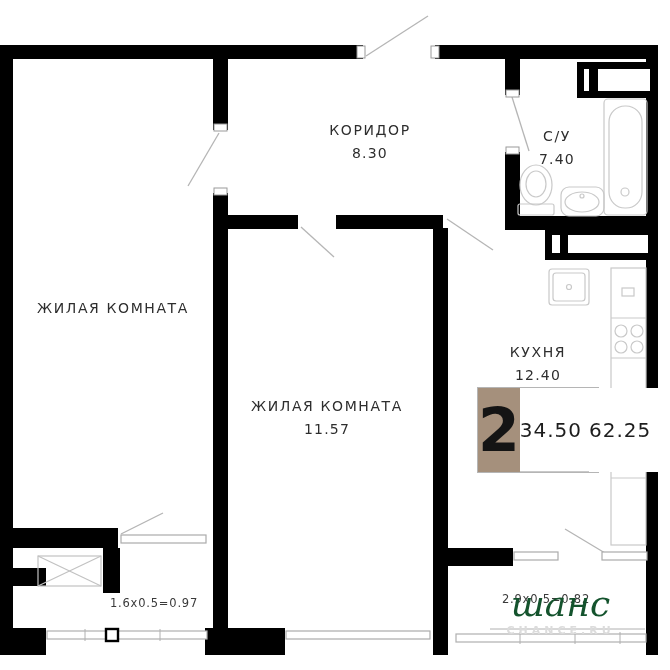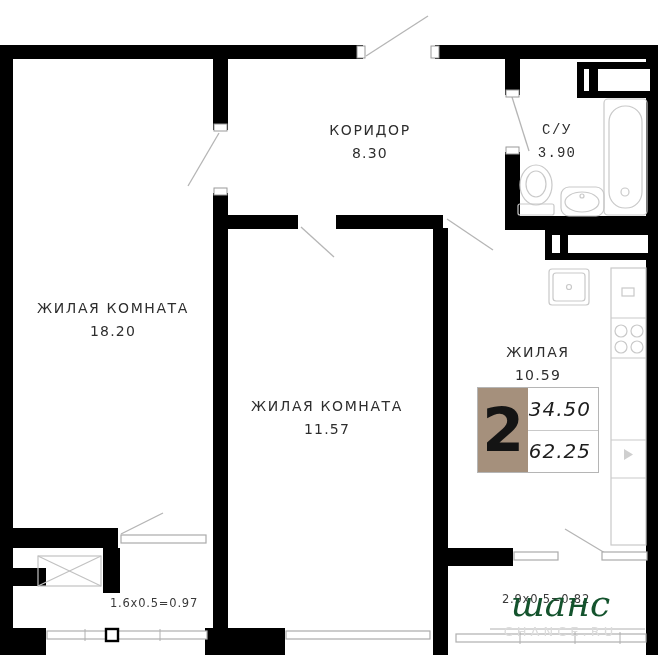--- a/index.html
+++ b/index.html
@@ -10,29 +10,29 @@
   .fbar{position:absolute;background:#000;}
   .lbl{position:absolute;text-align:center;color:#2e2e2e;}
   .room-name{font-size:14px;letter-spacing:1.6px;}
   .room-area{font-size:14px;letter-spacing:1.2px;margin-top:7px;}
   .dim{font-size:11.5px;letter-spacing:0.8px;color:#3a3a3a;}
   .svg-layer{position:absolute;left:0;top:0;pointer-events:none;}
   .info{position:absolute;left:477px;top:387px;width:122px;height:86px;display:flex;
         background:#fff;border:1px solid #b5b5b5;box-sizing:border-box;}
   .info-num{width:50px;display:flex;align-items:center;justify-content:center;
             font-size:60px;line-height:1;font-weight:600;color:#141414;}
-  .info-vals{flex:1;display:flex;flex-direction:column;font-style:italic;}
+  .info-vals{flex:1;display:flex;flex-direction:row;}
   .info-row{flex:1;display:flex;align-items:center;justify-content:flex-end;
             padding-right:7px;font-size:20px;letter-spacing:1px;color:#1d1d1d;
             border-bottom:1px solid #c9c9c9;background:#fff;}
   .info-row:last-child{border-bottom:none;text-align:right;}
   .wm{position:absolute;left:468px;top:586px;width:185px;text-align:center;pointer-events:none;}
   .wm-script{font-family:"DejaVu Serif","Liberation Serif",serif;font-style:italic;
              font-size:36px;line-height:1;color:#14532d;}
-  .wm-cap{font-size:13px;letter-spacing:4px;color:#dcdcdc;margin-top:2px;}
+  .wm-cap{font-size:11px;letter-spacing:4px;color:#dcdcdc;margin-top:2px;font-weight:bold;}
 </style>
 </head>
 <body>
 
 <div class="canvas">
 
   <div class="wall" style="left:0px;top:45px;width:363px;height:14px;"></div>
   <div class="wall" style="left:435px;top:45px;width:223px;height:14px;"></div>
   <div class="wall" style="left:0px;top:45px;width:13px;height:583px;"></div>
   <div class="wall" style="left:0px;top:568px;width:46px;height:18px;"></div>
@@ -141,35 +141,34 @@
       <rect x="38" y="556" width="63" height="30"></rect>
       <line x1="38" y1="556" x2="101" y2="586"></line>
       <line x1="38" y1="586" x2="101" y2="556"></line>
     </g>
   </svg>
 
   <div class="lbl" style="left:280px;top:122px;width:180px;">
     <div class="room-name">КОРИДОР</div>
     <div class="room-area">8.30</div>
   </div>
-  <div class="lbl" style="left:507px;top:122px;width:100px;font-family:Liberation Mono, monospace;">
+  <div class="lbl" style="left:507px;top:128px;width:100px;">
     <div class="room-name">С/У</div>
-    <div class="room-area">3.90</div>
+    <div class="room-area">7.40</div>
   </div>
   <div class="lbl" style="left:13px;top:300px;width:200px;">
     <div class="room-name">ЖИЛАЯ КОМНАТА</div>
-    <div class="room-area">18.20</div>
   </div>
   <div class="lbl" style="left:227px;top:398px;width:200px;">
     <div class="room-name">ЖИЛАЯ КОМНАТА</div>
     <div class="room-area">11.57</div>
   </div>
   <div class="lbl" style="left:468px;top:344px;width:140px;">
-    <div class="room-name">ЖИЛАЯ</div>
-    <div class="room-area">10.59</div>
+    <div class="room-name">КУХНЯ</div>
+    <div class="room-area">12.40</div>
   </div>
 
   <div class="lbl dim" style="left:74px;top:596px;width:160px;">1.6х0.5=0.97</div>
   <div class="lbl dim" style="left:466px;top:592px;width:160px;">2.9х0.5=0.82</div>
 
   <div class="wm">
     <div class="wm-script">шанс</div>
     <div class="wm-cap">CHANCE.RU</div>
   </div>
 

